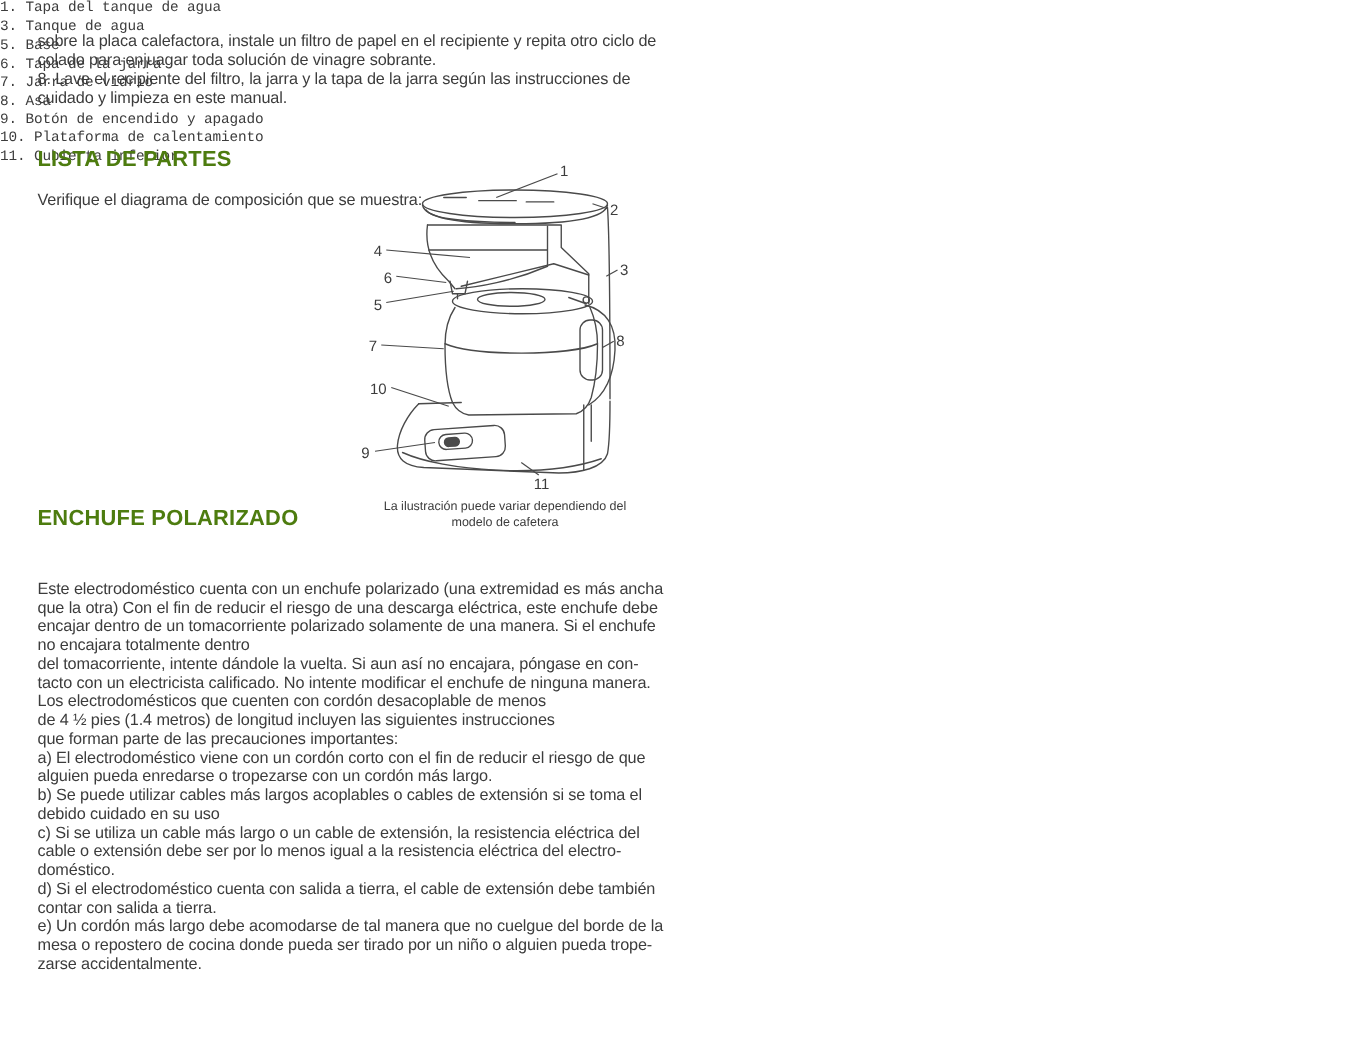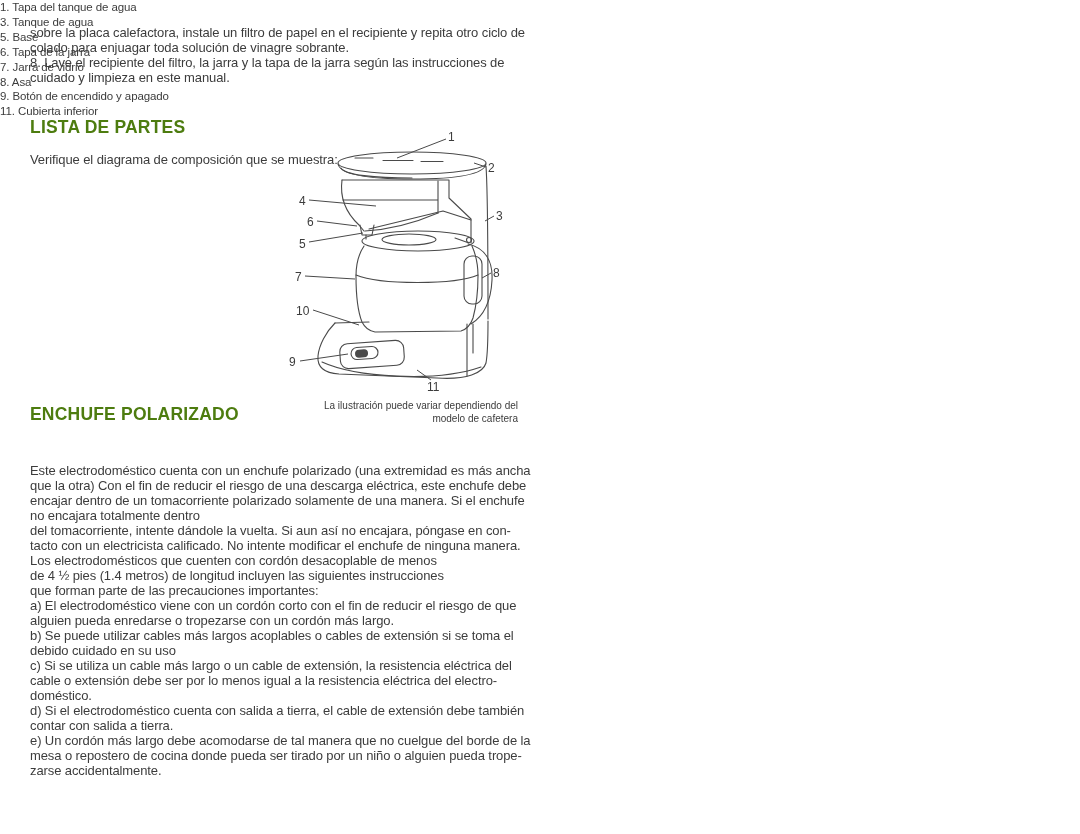--- a/index.html
+++ b/index.html
@@ -23,21 +23,21 @@
     font-size:17.5px;
     font-weight:bold;
     color:#4d7c0f;
     letter-spacing:0.2px;
     white-space:nowrap;
   }
   #intro-paragraph{left:30px;top:25px;width:560px;}
   #parts-heading{left:30px;top:117px;}
   #parts-intro{left:30px;top:152px;width:420px;}
   #parts-list{left:30px;top:187px;width:260px;font-size:11.5px;letter-spacing:-0.1px;line-height:14.9px;}
-  #parts-list .part-item{white-space:nowrap;}
+  #parts-list .part-item{white-space:nowrap;font-family:Liberation Mono, monospace;}
   #plug-heading{left:30px;top:404px;text-align:right;}
   #plug-paragraph{left:30px;top:463px;width:560px;}
   #diagram{
     position:absolute;left:285px;top:125px;width:235px;height:275px;
   }
   #diagram svg{position:absolute;left:0;top:0;}
   .callout{
     position:absolute;
     font-size:12px;
     color:#3c3c3c;
@@ -50,21 +50,21 @@
   .c4{left:14px;top:69px}
   .c5{left:14px;top:112px}
   .c6{left:22px;top:90px}
   .c7{left:10px;top:145px}
   .c8{left:208px;top:141px}
   .c9{left:4px;top:230px}
   .c10{left:11px;top:179px}
   .c11{left:142px;top:255px}
   #diagram-caption{
     position:absolute;left:290px;top:400px;width:228px;
-    font-size:10px;line-height:12.5px;text-align:right;
+    font-size:10px;line-height:12.5px;text-align:center;
     white-space:pre-line;color:#3c3c3c;
   }
 </style>
 </head>
 <body>
 
 <div class="page">
 
   <div id="intro-paragraph" class="bodytext">sobre la placa calefactora, instale un filtro de papel en el recipiente y repita otro ciclo de
 colado para enjuagar toda solución de vinagre sobrante.
@@ -86,20 +86,21 @@
       <div class="part-item">5. Base</div>
 
       <div class="part-item">6. Tapa de la jarra</div>
 
       <div class="part-item">7. Jarra de vidrio</div>
 
       <div class="part-item">8. Asa</div>
 
       <div class="part-item">9. Botón de encendido y apagado</div>
 
+      <div class="part-item">10. Plataforma de calentamiento</div>
 
       <div class="part-item">11. Cubierta inferior</div>
     </div>
 
   <div id="diagram">
     <svg width="235" height="275" viewBox="0 0 235 275">
       <g stroke="#4a4a4a" fill="none" stroke-width="1.1" stroke-linejoin="round" stroke-linecap="round">
 
         <ellipse cx="127" cy="38" rx="74" ry="11"></ellipse>
         <path d="M53,39 C55,49 80,54 127,54 C174,54 199,49 201,39"></path>

